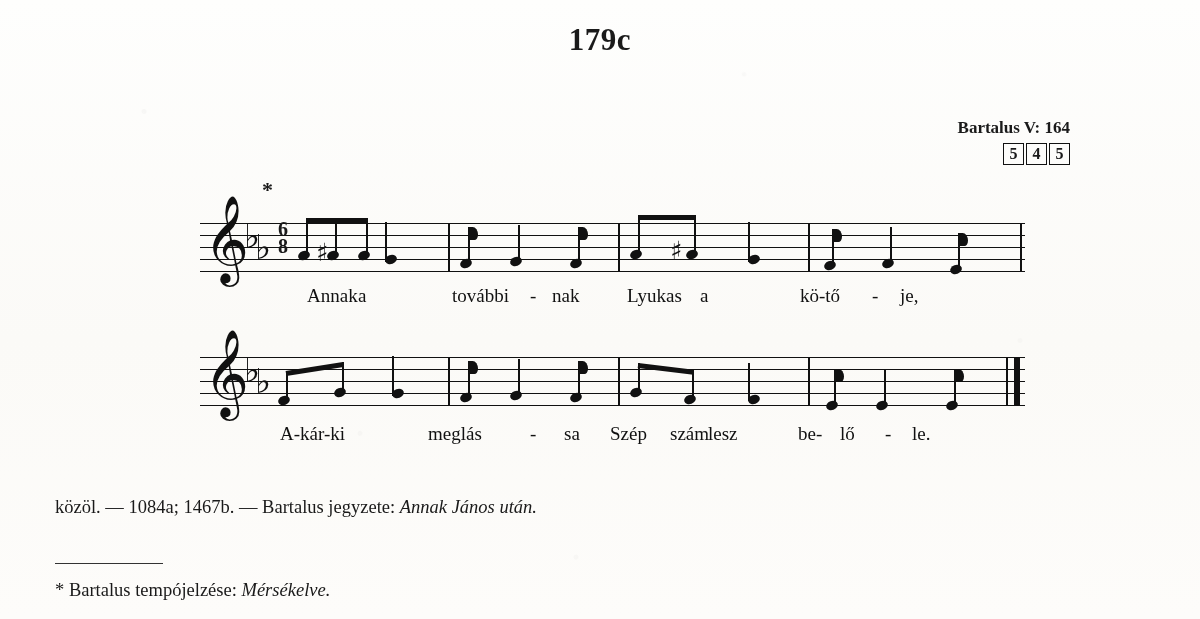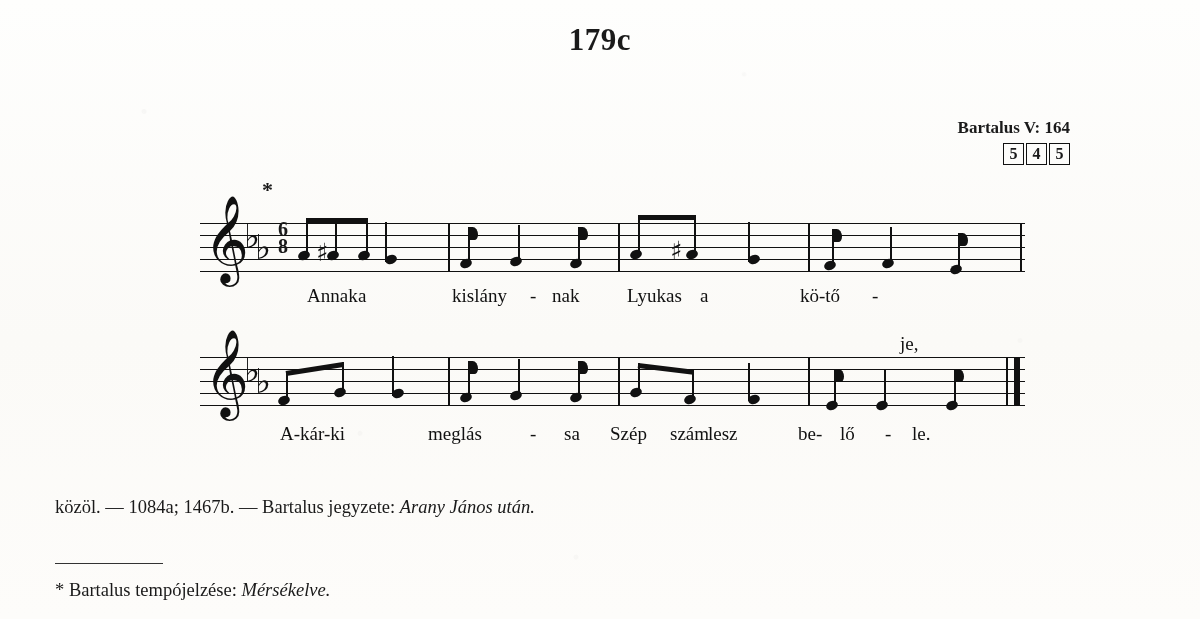--- a/index.html
+++ b/index.html
@@ -313,28 +313,28 @@
     <div class="notehead" style="left:682px; top:54px;"></div>
 
     <div class="stem" style="left:758px; top:28px; height:38px;"></div>
     <div class="notehead" style="left:750px; top:60px;"></div>
     <div class="flag" style="left:759px; top:28px;"></div>
 
     <div class="barline" style="left:820px;"></div>
 
     <div class="lyric" style="top:80px; left:85px;margin-left:22px;">Annak</div>
     <div class="lyric" style="top:80px; left:158px;">a</div>
-    <div class="lyric" style="top:80px; left:252px;">kislány</div>
+    <div class="lyric" style="top:80px; left:252px;">további</div>
     <div class="lyric" style="top:80px; left:330px;">-</div>
     <div class="lyric" style="top:80px; left:352px;">nak</div>
     <div class="lyric" style="top:80px; left:427px;">Lyukas</div>
     <div class="lyric" style="top:80px; left:500px;">a</div>
     <div class="lyric" style="top:80px; left:600px;">kö-tő</div>
     <div class="lyric" style="top:80px; left:672px;">-</div>
-    <div class="lyric" style="top:80px; left:700px;margin-top:48px;">je,</div>
+    <div class="lyric" style="top:80px; left:700px;">je,</div>
   </div>
 
   <div class="system second" style="margin-top:16px;">
     <div class="stafflines">
       <i></i>
         <i></i>
         <i></i>
         <i></i>
         <i></i>
     </div>
@@ -399,20 +399,20 @@
     <div class="lyric" style="top:84px; left:470px;">szám</div>
     <div class="lyric" style="top:84px; left:508px;">lesz</div>
     <div class="lyric" style="top:84px; left:598px;">be-</div>
     <div class="lyric" style="top:84px; left:640px;">lő</div>
     <div class="lyric" style="top:84px; left:685px;">-</div>
     <div class="lyric" style="top:84px; left:712px;">le.</div>
   </div>
 </div>
 
 <div class="notes-block">
-  <div><span>közöl. — 1084a; 1467b. — Bartalus jegyzete: </span><span class="it">Arany János után.</span></div>
+  <div><span>közöl. — 1084a; 1467b. — Bartalus jegyzete: </span><span class="it">Annak János után.</span></div>
 </div>
 
 <div class="rule"></div>
 
 <div class="footnote">
   <span>* Bartalus tempójelzése: </span><span class="it">Mérsékelve.</span>
 </div>
 
 </body></html>

